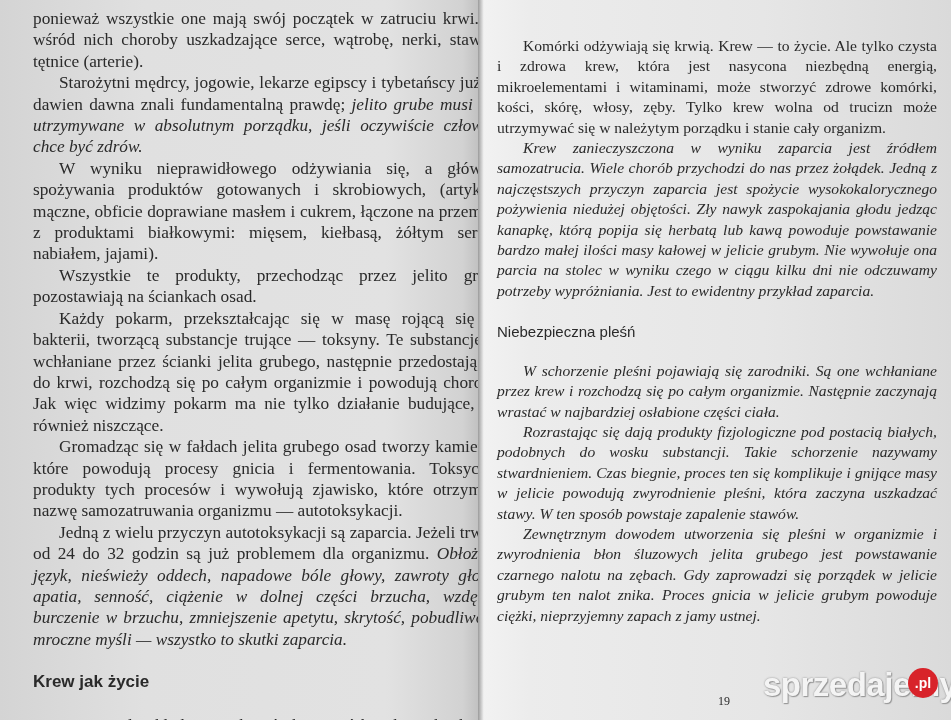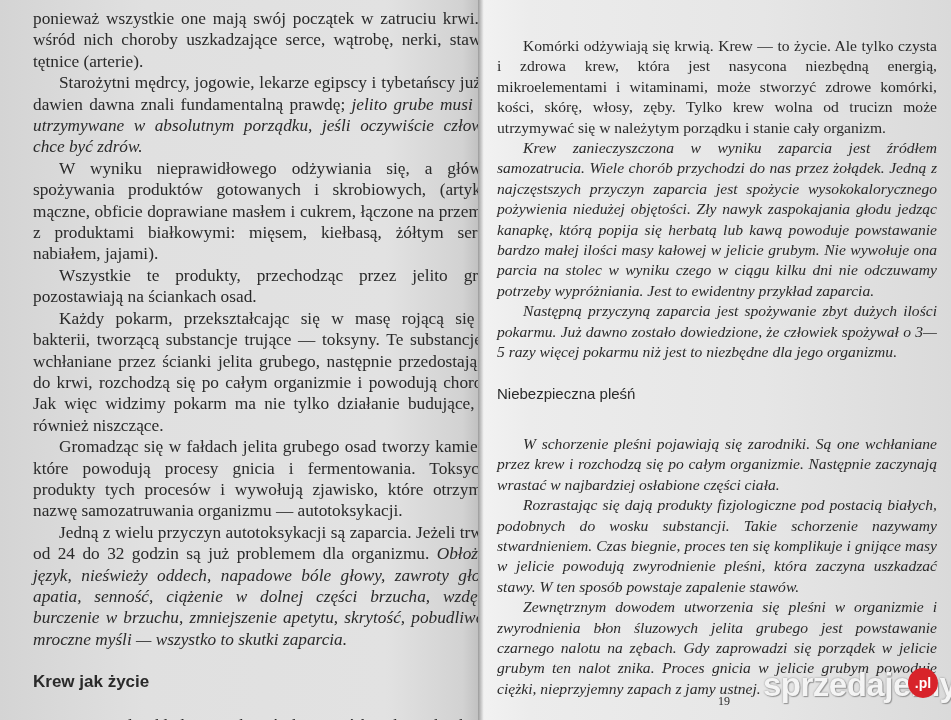--- a/index.html
+++ b/index.html
@@ -28,21 +28,21 @@
   .left-col { left:33px; top:8px; width:470px; font-size:17.3px; line-height:21.4px; }
   .right-col { left:497px; top:36px; width:440px; font-size:15.6px; line-height:20.4px; }
   p { margin:0; text-align:justify; text-indent:26px; }
   p.noindent { text-indent:0; }
   .it { font-style:italic; }
   h2 {
     font-family:"Liberation Sans", "DejaVu Sans", sans-serif;
     font-weight:normal; margin:0;
   }
   .left-col h2 { font-size:17px; margin-top:21px; margin-bottom:22px;font-weight:bold; }
-  .right-col h2 { font-size:15px; margin-top:21px; margin-bottom:30px; }
+  .right-col h2 { font-size:15px; margin-top:21px; margin-bottom:18px; }
   .page-number {
     position:absolute; left:718px; top:694px; font-size:12px;
   }
   .watermark {
     position:absolute; left:763px; top:666px;
     font-family:"Liberation Sans", "DejaVu Sans", sans-serif;
     font-weight:bold; font-size:33px; color:#f4f4f4; letter-spacing:-0.5px;
     text-shadow:0 0 2px #888, 1px 1px 1px #999;
   }
   .watermark-badge {
@@ -70,21 +70,20 @@
 </div>
 
 <div class="page page-right">
 </div>
 
 <div class="gutter"></div>
 
 <div class="col right-col">
   <p><span>Komórki odżywiają się krwią. Krew — to życie. Ale tylko czysta i zdrowa krew, która jest nasycona niezbędną energią, mikroelementami i witaminami, może stworzyć zdrowe komórki, kości, skórę, włosy, zęby. Tylko krew wolna od trucizn może utrzymywać się w należytym porządku i stanie cały organizm.</span></p>
   <p class="it"><span>Krew zanieczyszczona w wyniku zaparcia jest źródłem samozatrucia. Wiele chorób przychodzi do nas przez żołądek. Jedną z najczęstszych przyczyn zaparcia jest spożycie wysokokalorycznego pożywienia niedużej objętości. Zły nawyk zaspokajania głodu jedząc kanapkę, którą popija się herbatą lub kawą powoduje powstawanie bardzo małej ilości masy kałowej w jelicie grubym. Nie wywołuje ona parcia na stolec w wyniku czego w ciągu kilku dni nie odczuwamy potrzeby wypróżniania. Jest to ewidentny przykład zaparcia.</span></p>
-  <p class="it"><span>Następną przyczyną zaparcia jest spożywanie zbyt dużych ilości pokarmu. Już dawno zostało dowiedzione, że człowiek spożywał o 3—5 razy więcej pokarmu niż jest to niezbędne dla jego organizmu.</span></p>
   <h2>Niebezpieczna pleśń</h2>
   <p class="it"><span>W schorzenie pleśni pojawiają się zarodniki. Są one wchłaniane przez krew i rozchodzą się po całym organizmie. Następnie zaczynają wrastać w najbardziej osłabione części ciała.</span></p>
   <p class="it"><span>Rozrastając się dają produkty fizjologiczne pod postacią białych, podobnych do wosku substancji. Takie schorzenie nazywamy stwardnieniem. Czas biegnie, proces ten się komplikuje i gnijące masy w jelicie powodują zwyrodnienie pleśni, która zaczyna uszkadzać stawy. W ten sposób powstaje zapalenie stawów.</span></p>
   <p><span class="it">Zewnętrznym dowodem utworzenia się pleśni w organizmie i zwyrodnienia błon śluzowych jelita grubego jest powstawanie czarnego nalotu na zębach. Gdy zaprowadzi się porządek w jelicie grubym ten nalot znika. Proces gnicia w jelicie grubym powoduje ciężki, nieprzyjemny zapach z jamy ustnej.</span></p>
 </div>
 
 <div class="page-number">19</div>
 
 <div class="watermark">sprzedajemy</div>
 <div class="watermark-badge">.pl</div>

